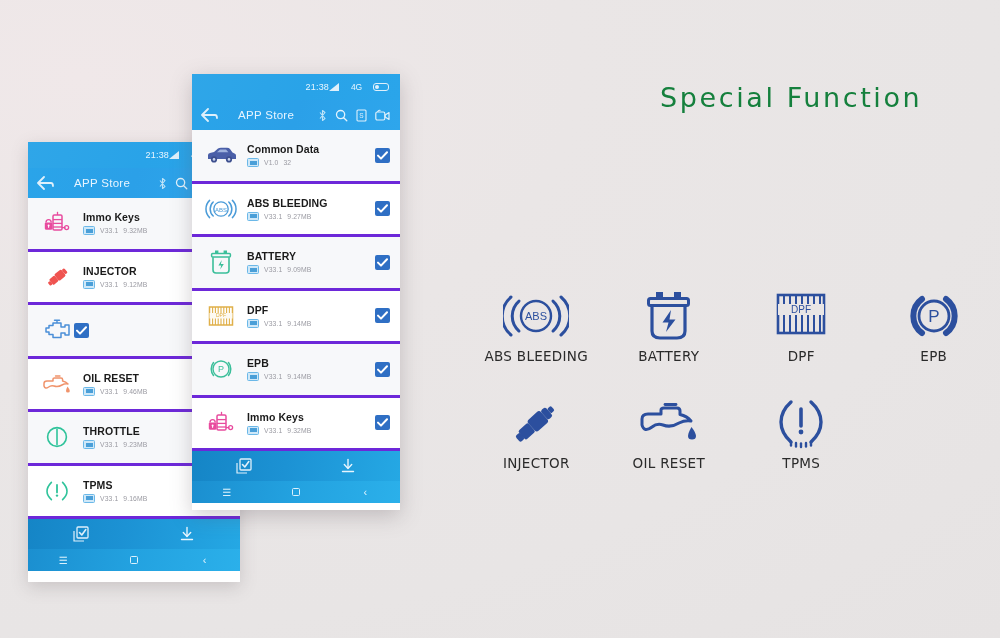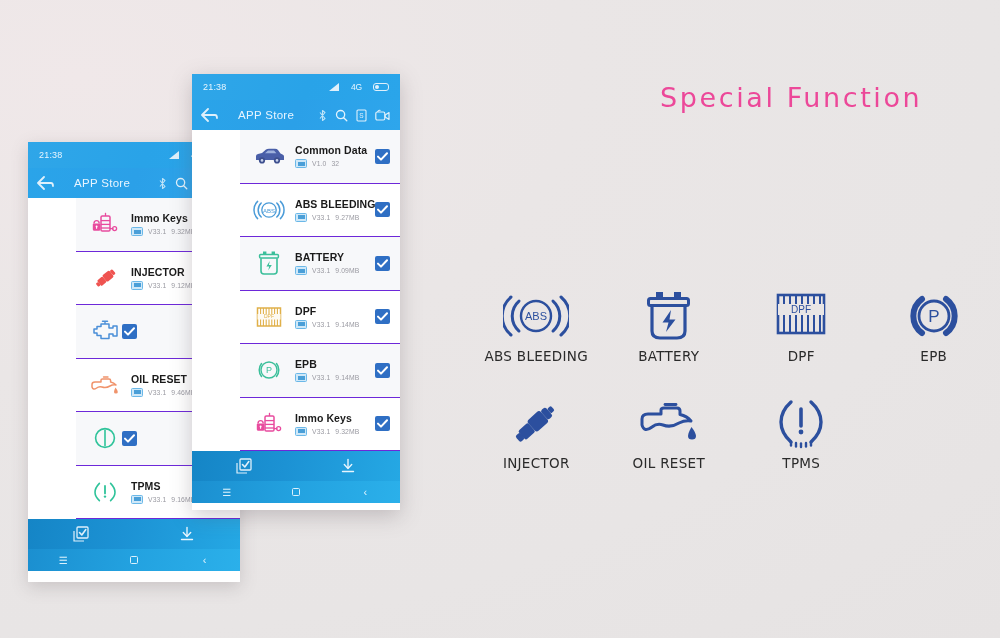--- a/index.html
+++ b/index.html
@@ -30,21 +30,21 @@
     width: 208px; height: 436px;
     box-shadow: 0 6px 20px rgba(90,80,85,0.28);
     z-index: 3;
   }
 
   
   .statusbar {
     height: 26px;
     background: linear-gradient(110deg, #2fa6e8 0%, #29a3e8 55%, #2aa5ea 100%);
     color: #e8f6ff;
-    display: flex; align-items: center; justify-content: space-between;
+    display: flex; align-items: center; justify-content: flex-end;
     padding: 0 11px;
     font-size: 9px;
     letter-spacing: 0.2px;
   }
   .sb-right { display: flex; align-items: center; gap: 11px; }
   .sb-sig { display: inline-block; }
   .sb-4g { font-size: 8.5px; letter-spacing: -0.2px; }
   .sb-batt {
     width: 16px; height: 8.5px;
     border: 1.2px solid #dff0fb; border-radius: 3px;
@@ -69,23 +69,22 @@
   }
   .appbar-icons { display: flex; align-items: center; gap: 8px; }
   .appbar-icons svg { display: block; }
 
   
   .applist { background: #ffffff; }
   .app-row {
     display: flex; align-items: center;
     height: 53.5px;
     padding: 0 10px 0 12px;
-    border-bottom: 1px solid #6d28d9;
+    border-bottom: 3px solid #6d28d9;
     background: #ffffff;
-    margin-left: 48px;
   }
   .app-row.alt { background: #f7f8fa; }
   .app-icon {
     width: 34px; min-width: 34px; height: 34px;
     display: flex; align-items: center; justify-content: center;
   }
   .app-icon svg { display: block; }
   .app-text { flex: 1; padding-left: 9px; overflow: hidden; }
   .app-name {
     font-size: 10.5px; color: #1a1a1a; font-weight: bold;
@@ -141,21 +140,21 @@
   }
   .nav-back { font-size: 11px; }
 
   
   #right-panel {
     position: absolute;
     left: 470px; top: 0; width: 530px; height: 638px;
   }
   #special-title {
     position: absolute; left: 190px; top: 82px;
-    font-size: 27px; color: #ec4899;
+    font-size: 27px; color: #15803d;
     letter-spacing: 2.6px;
     white-space: nowrap;
     font-family: "DejaVu Sans", sans-serif;
   }
   #desc {
     position: absolute; left: 38px; top: 132px; width: 460px;
     font-size: 16.5px; color: #2b2b2b;
     line-height: 33px; letter-spacing: 0.1px;
     font-family: "DejaVu Sans", sans-serif;
   }
@@ -316,20 +315,28 @@
           </svg>
        </div>
       </div>
       <div class="app-row alt">
         <div class="app-icon">
           <svg width="26" height="26" viewBox="0 0 26 26">
             <circle cx="13" cy="13" r="9.4" stroke="#2fc39a" stroke-width="1.6" fill="none"></circle>
             <line x1="13" y1="5.4" x2="13" y2="20.6" stroke="#2fc39a" stroke-width="1.6" stroke-linecap="round"></line>
           </svg>
         </div>
+       <div class="app-text">
+         <div class="app-name">THROTTLE</div>
+         <div class="app-meta">
+           <span class="meta-badge"></span>
+           <span class="meta-txt">V33.1</span>
+           <span class="meta-txt">9.23MB</span>
+         </div>
+       </div>
        <div class="app-check">
          <svg width="11" height="9" viewBox="0 0 11 9">
             <path d="M1 4.6 L4 7.6 L10 1.2" stroke="#ffffff" stroke-width="2" fill="none" stroke-linecap="round" stroke-linejoin="round"></path>
           </svg>
        </div>
       </div>
       <div class="app-row">
         <div class="app-icon">
           <svg width="26" height="26" viewBox="0 0 26 26">
             <path d="M7.4 4.4 Q3 9 3 13.2 Q3 17.4 7.4 21.6" stroke="#2fc39a" stroke-width="1.6" fill="none" stroke-linecap="round"></path>

